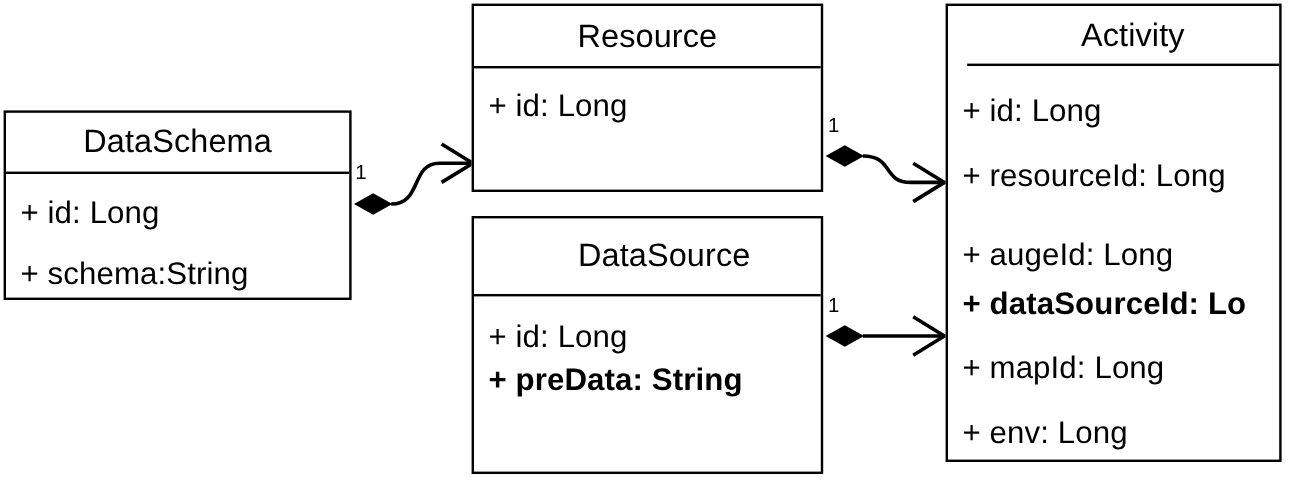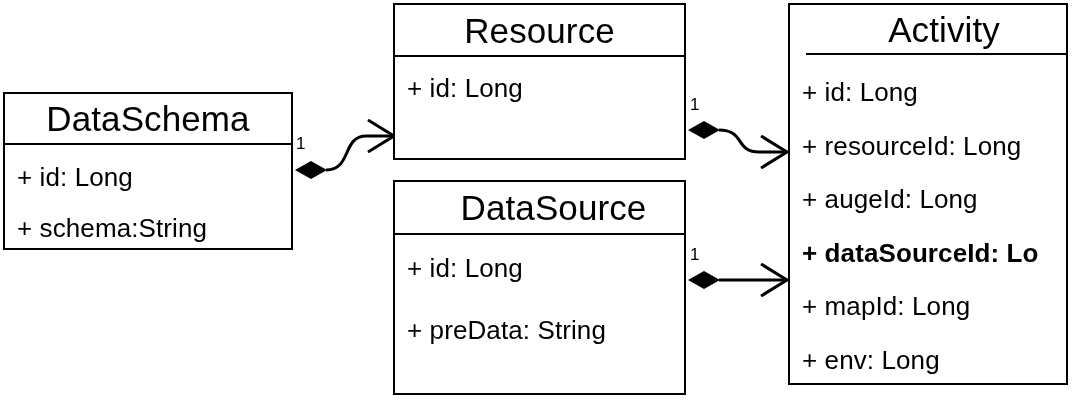--- a/index.html
+++ b/index.html
@@ -27,21 +27,21 @@
   .class-header {
     box-sizing: border-box;
     width: 100%;
     border-bottom: 2px solid #000000;
     display: flex;
     align-items: center;
     justify-content: center;
     white-space: nowrap;
   }
   .class-name {
-    font-size: 35px;
+    font-size: 27px;
     line-height: 1;
     letter-spacing: 0.1px;
   }
   .attr-list {
     position: relative;
     width: 100%;
     box-sizing: border-box;
   }
   .attr-row {
     position: absolute;
@@ -110,36 +110,36 @@
   <div class="uml-class" style="left:393px; top:3px; width:293px; height:157px;">
     <div class="class-header" style="height:52px;">
       <span class="class-name">Resource</span>
     </div>
     <div class="attr-list" style="height:101px;">
       <div class="attr-row" style="top:18px;">+ id: Long</div>
     </div>
   </div>
 
   <div class="uml-class" style="left:393px; top:180px; width:293px; height:215px;">
-    <div class="class-header" style="height:53px;padding-left:28px;">
+    <div class="class-header" style="height:65px;padding-left:28px;">
       <span class="class-name">DataSource</span>
     </div>
     <div class="attr-list" style="height:158px;">
       <div class="attr-row" style="top:20px;">+ id: Long</div>
-      <div class="attr-row" style="top:82px;">+ preData: String</div>
+      <div class="attr-row" style="top:56px;font-weight:bold;">+ preData: String</div>
     </div>
   </div>
 
   <div class="uml-class" style="left:788px; top:3px; width:280px; height:382px;">
     <div class="class-header" style="height:50px;margin-left:16px;">
       <span class="class-name">Activity</span>
     </div>
     <div class="attr-list" style="height:328px;">
       <div class="attr-row" style="top:24px;">+ id: Long</div>
       <div class="attr-row" style="top:78px;">+ resourceId: Long</div>
-      <div class="attr-row" style="top:131px;">+ augeId: Long</div>
+      <div class="attr-row" style="top:144px;">+ augeId: Long</div>
       <div class="attr-row" style="top:185px;font-weight:bold;">+ dataSourceId: Lo</div>
       <div class="attr-row" style="top:238px;">+ mapId: Long</div>
       <div class="attr-row" style="top:292px;">+ env: Long</div>
     </div>
   </div>
 
 </div>
 
 </body></html>

